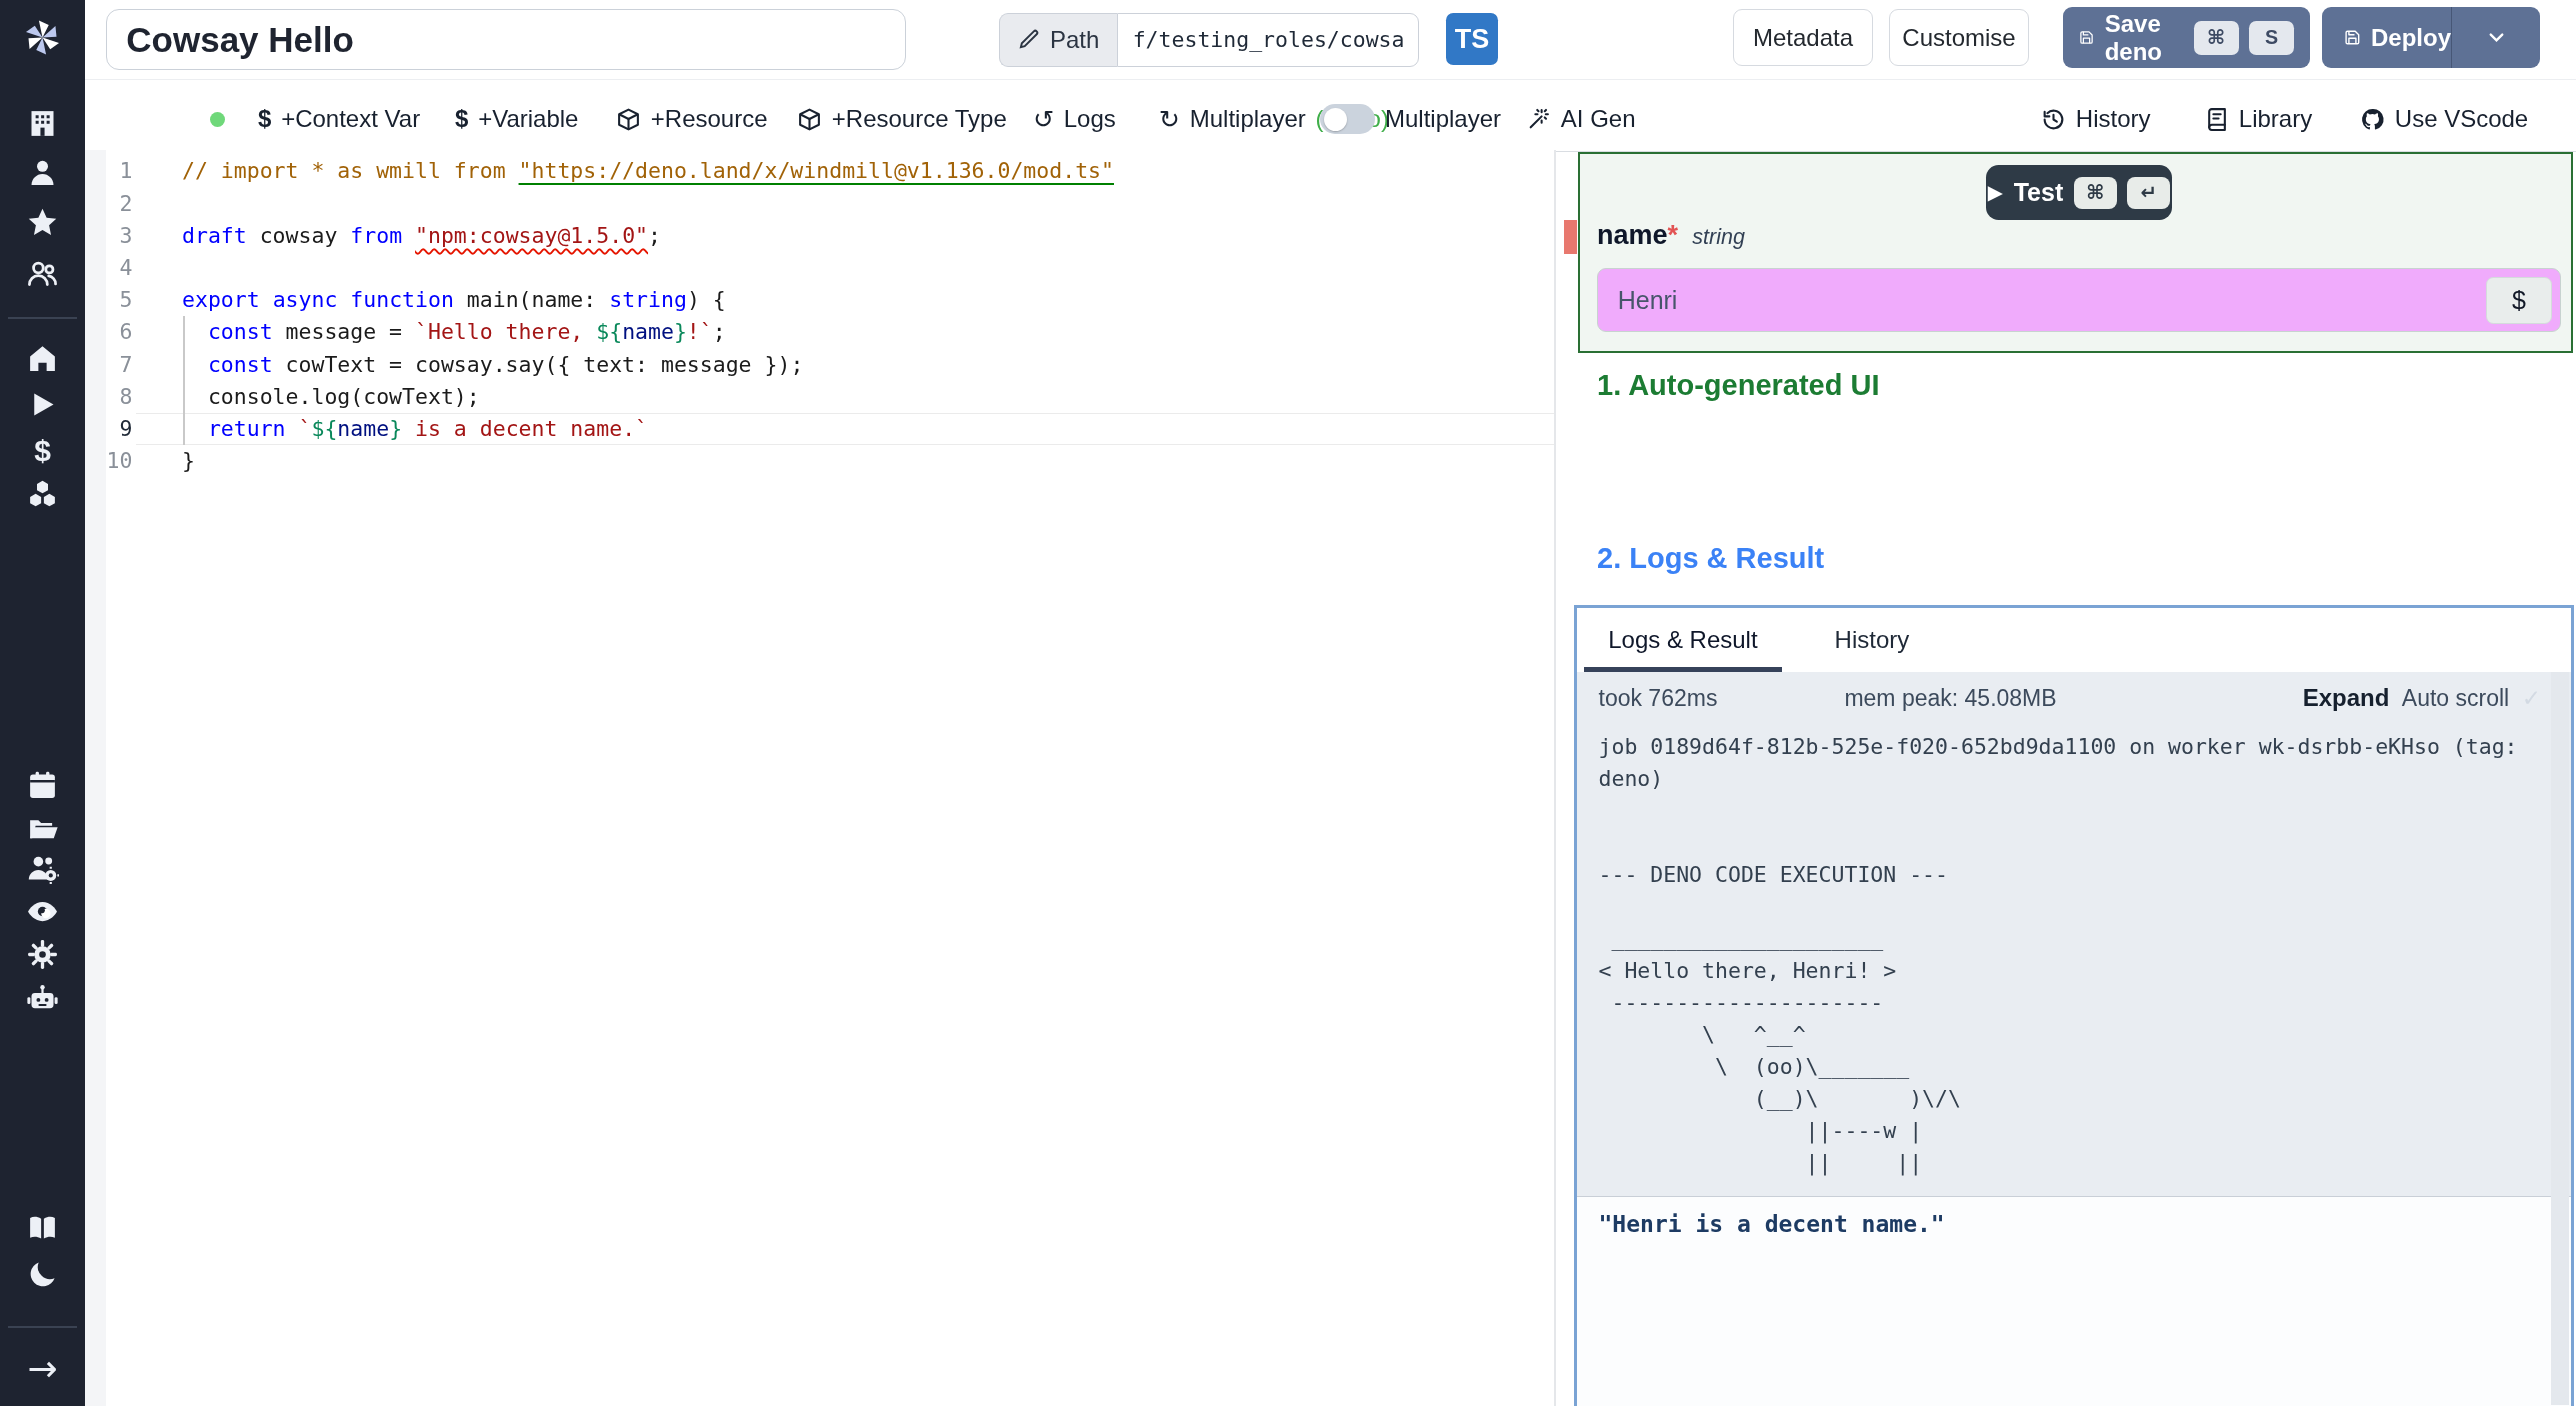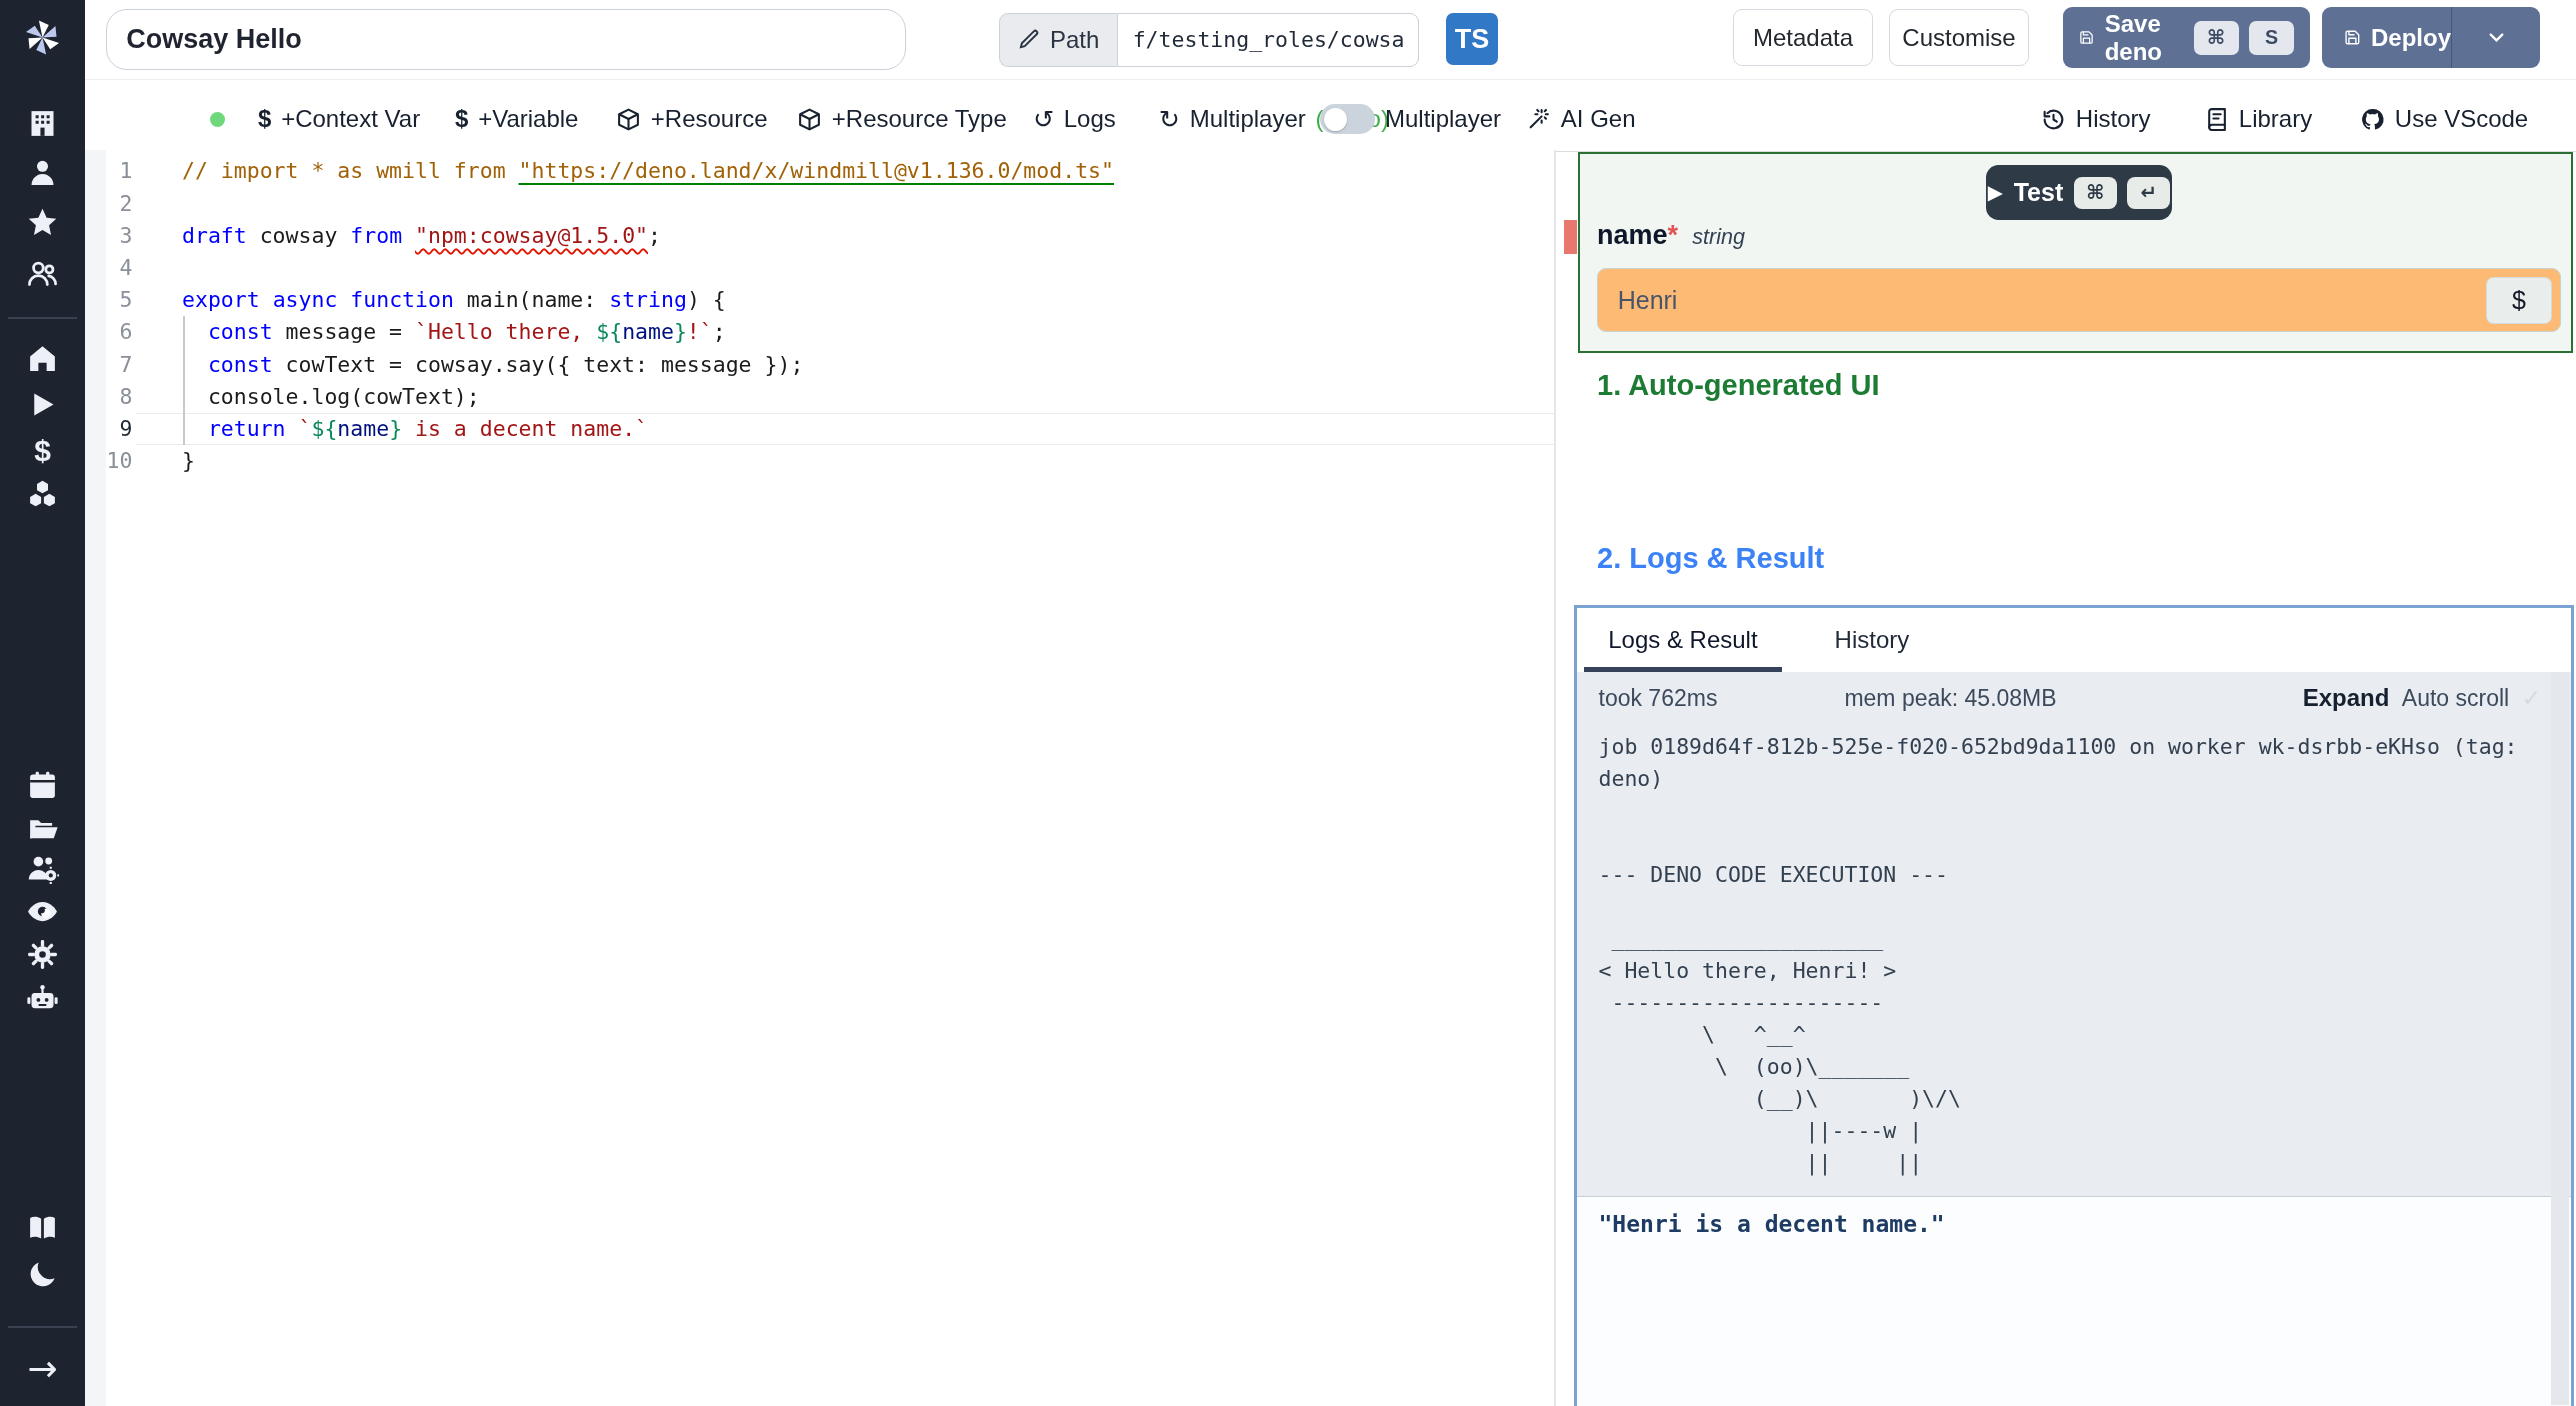--- a/index.html
+++ b/index.html
@@ -10,22 +10,22 @@
   .uic{font-family:"DejaVu Sans",sans-serif;}
 
   
   .sidebar{left:0;top:0;width:85px;height:1406px;background:#1e2330;}
   .side-item{position:absolute;left:0;width:85px;display:flex;justify-content:center;color:#edf0f6;cursor:pointer;}
   .side-div{position:absolute;left:8px;width:69px;height:1.8px;background:#3a4252;}
   .side-glyph{font-size:30px;line-height:34px;color:#edf0f6;}
 
   
   .topbar{left:85px;top:0;width:2491px;height:79px;background:#fff;}
-  .title-input{position:absolute;left:20.6px;top:9px;width:800px;height:61px;border:1.8px solid #cbd1d9;border-radius:21px;
-      font-family:"Liberation Sans","DejaVu Sans",sans-serif;font-size:27px;font-weight:bold;color:#1f2430;padding:0 19.7px;box-sizing:border-box;outline:none;background:#fff;}
+  .title-input{position:absolute;left:20.6px;top:9px;width:800px;height:61px;border:1.8px solid #cbd1d9;border-radius:13px;
+      font-family:"Liberation Sans","DejaVu Sans",sans-serif;font-size:35px;font-weight:bold;color:#1f2430;padding:0 19.7px;box-sizing:border-box;outline:none;background:#fff;}
   .path-group{position:absolute;left:886px;top:12.5px;height:54px;display:flex;padding-left:28px;}
   .path-label{display:flex;align-items:center;gap:9px;padding:0 18px;background:#e9ebef;border:1.8px solid #ccd1d9;border-right:none;
       border-radius:9px 0 0 9px;font-size:24px;font-weight:500;color:#2b3442;}
   .path-value{display:flex;align-items:center;width:302px;padding:0 14.3px;background:#fff;border:1.8px solid #ccd1d9;border-radius:0 9px 9px 0;
       font-family:"DejaVu Sans Mono",monospace;font-size:21.5px;color:#1f2937;overflow:hidden;white-space:nowrap;box-sizing:border-box;}
   .ts-badge{position:absolute;left:1361px;top:13.4px;width:52px;height:52px;background:#3178c6;border-radius:7.2px;display:flex;align-items:center;justify-content:center;
       color:#fff;font-size:27px;font-weight:bold;}
   .btn-white{position:absolute;top:9px;height:57px;background:#fff;border:1.8px solid #d6dae0;border-radius:9px;display:flex;align-items:center;justify-content:center;
       font-size:24px;font-weight:500;color:#24292f;box-sizing:border-box;cursor:pointer;}
   .btn-slate{position:absolute;top:7.2px;height:61px;background:#5e7195;border:none;border-radius:9px;display:flex;align-items:center;
@@ -60,21 +60,21 @@
 
   
   .schema-box{left:1578px;top:152px;width:995px;height:201px;background:#f1f6f2;border:2.7px solid #2a6f34;box-sizing:border-box;}
   .test-btn{left:1986px;top:165px;width:186px;height:55px;background:#2e3a46;border-radius:12.5px;display:flex;align-items:center;justify-content:center;gap:10.7px;
       color:#fff;font-size:25px;font-weight:bold;cursor:pointer;}
   .test-btn .kbd{min-width:32px;height:32px;background:#e8ece9;color:#2e3a46;border-radius:8px;font-size:19.7px;}
   .field-row{left:1597px;top:220px;height:36px;display:flex;align-items:baseline;}
   .fname{font-size:27px;font-weight:bold;color:#0f172a;}
   .freq{font-size:27px;font-weight:bold;color:#e25454;}
   .ftype{font-size:21.5px;font-style:italic;color:#334155;margin-left:14.3px;}
-  .arg-input{left:1597px;top:268px;width:964px;height:64px;background:#fdba74;border:1.8px solid #c8d3d0;border-radius:9px;box-sizing:border-box;}
+  .arg-input{left:1597px;top:268px;width:964px;height:64px;background:#f0abfc;border:1.8px solid #c8d3d0;border-radius:9px;box-sizing:border-box;}
   .arg-input input{position:absolute;left:0;top:0;width:100%;height:100%;border:none;background:transparent;outline:none;
       font-family:"Liberation Sans","DejaVu Sans",sans-serif;font-size:25px;color:#47556b;padding:0 89px 0 19.7px;box-sizing:border-box;}
   .dollar-btn{position:absolute;right:8px;top:8px;width:64px;height:45px;background:#e9edec;border:0.9px solid #d4dbdc;border-radius:7.2px;
       display:flex;align-items:center;justify-content:center;font-size:25px;color:#111827;cursor:pointer;}
   .sec-h1{left:1597px;top:369px;font-size:29px;font-weight:bold;color:#1c7c33;}
   .sec-h2{left:1597px;top:542px;font-size:29px;font-weight:bold;color:#3b82f6;}
 
   
   .tabs-panel{left:1574px;top:605px;width:1000px;height:805px;border:3.6px solid #7aa3d4;box-sizing:border-box;background:#fff;}
   .tabbar{position:absolute;left:0;top:0;right:0;height:64px;background:#fff;display:flex;align-items:center;}

